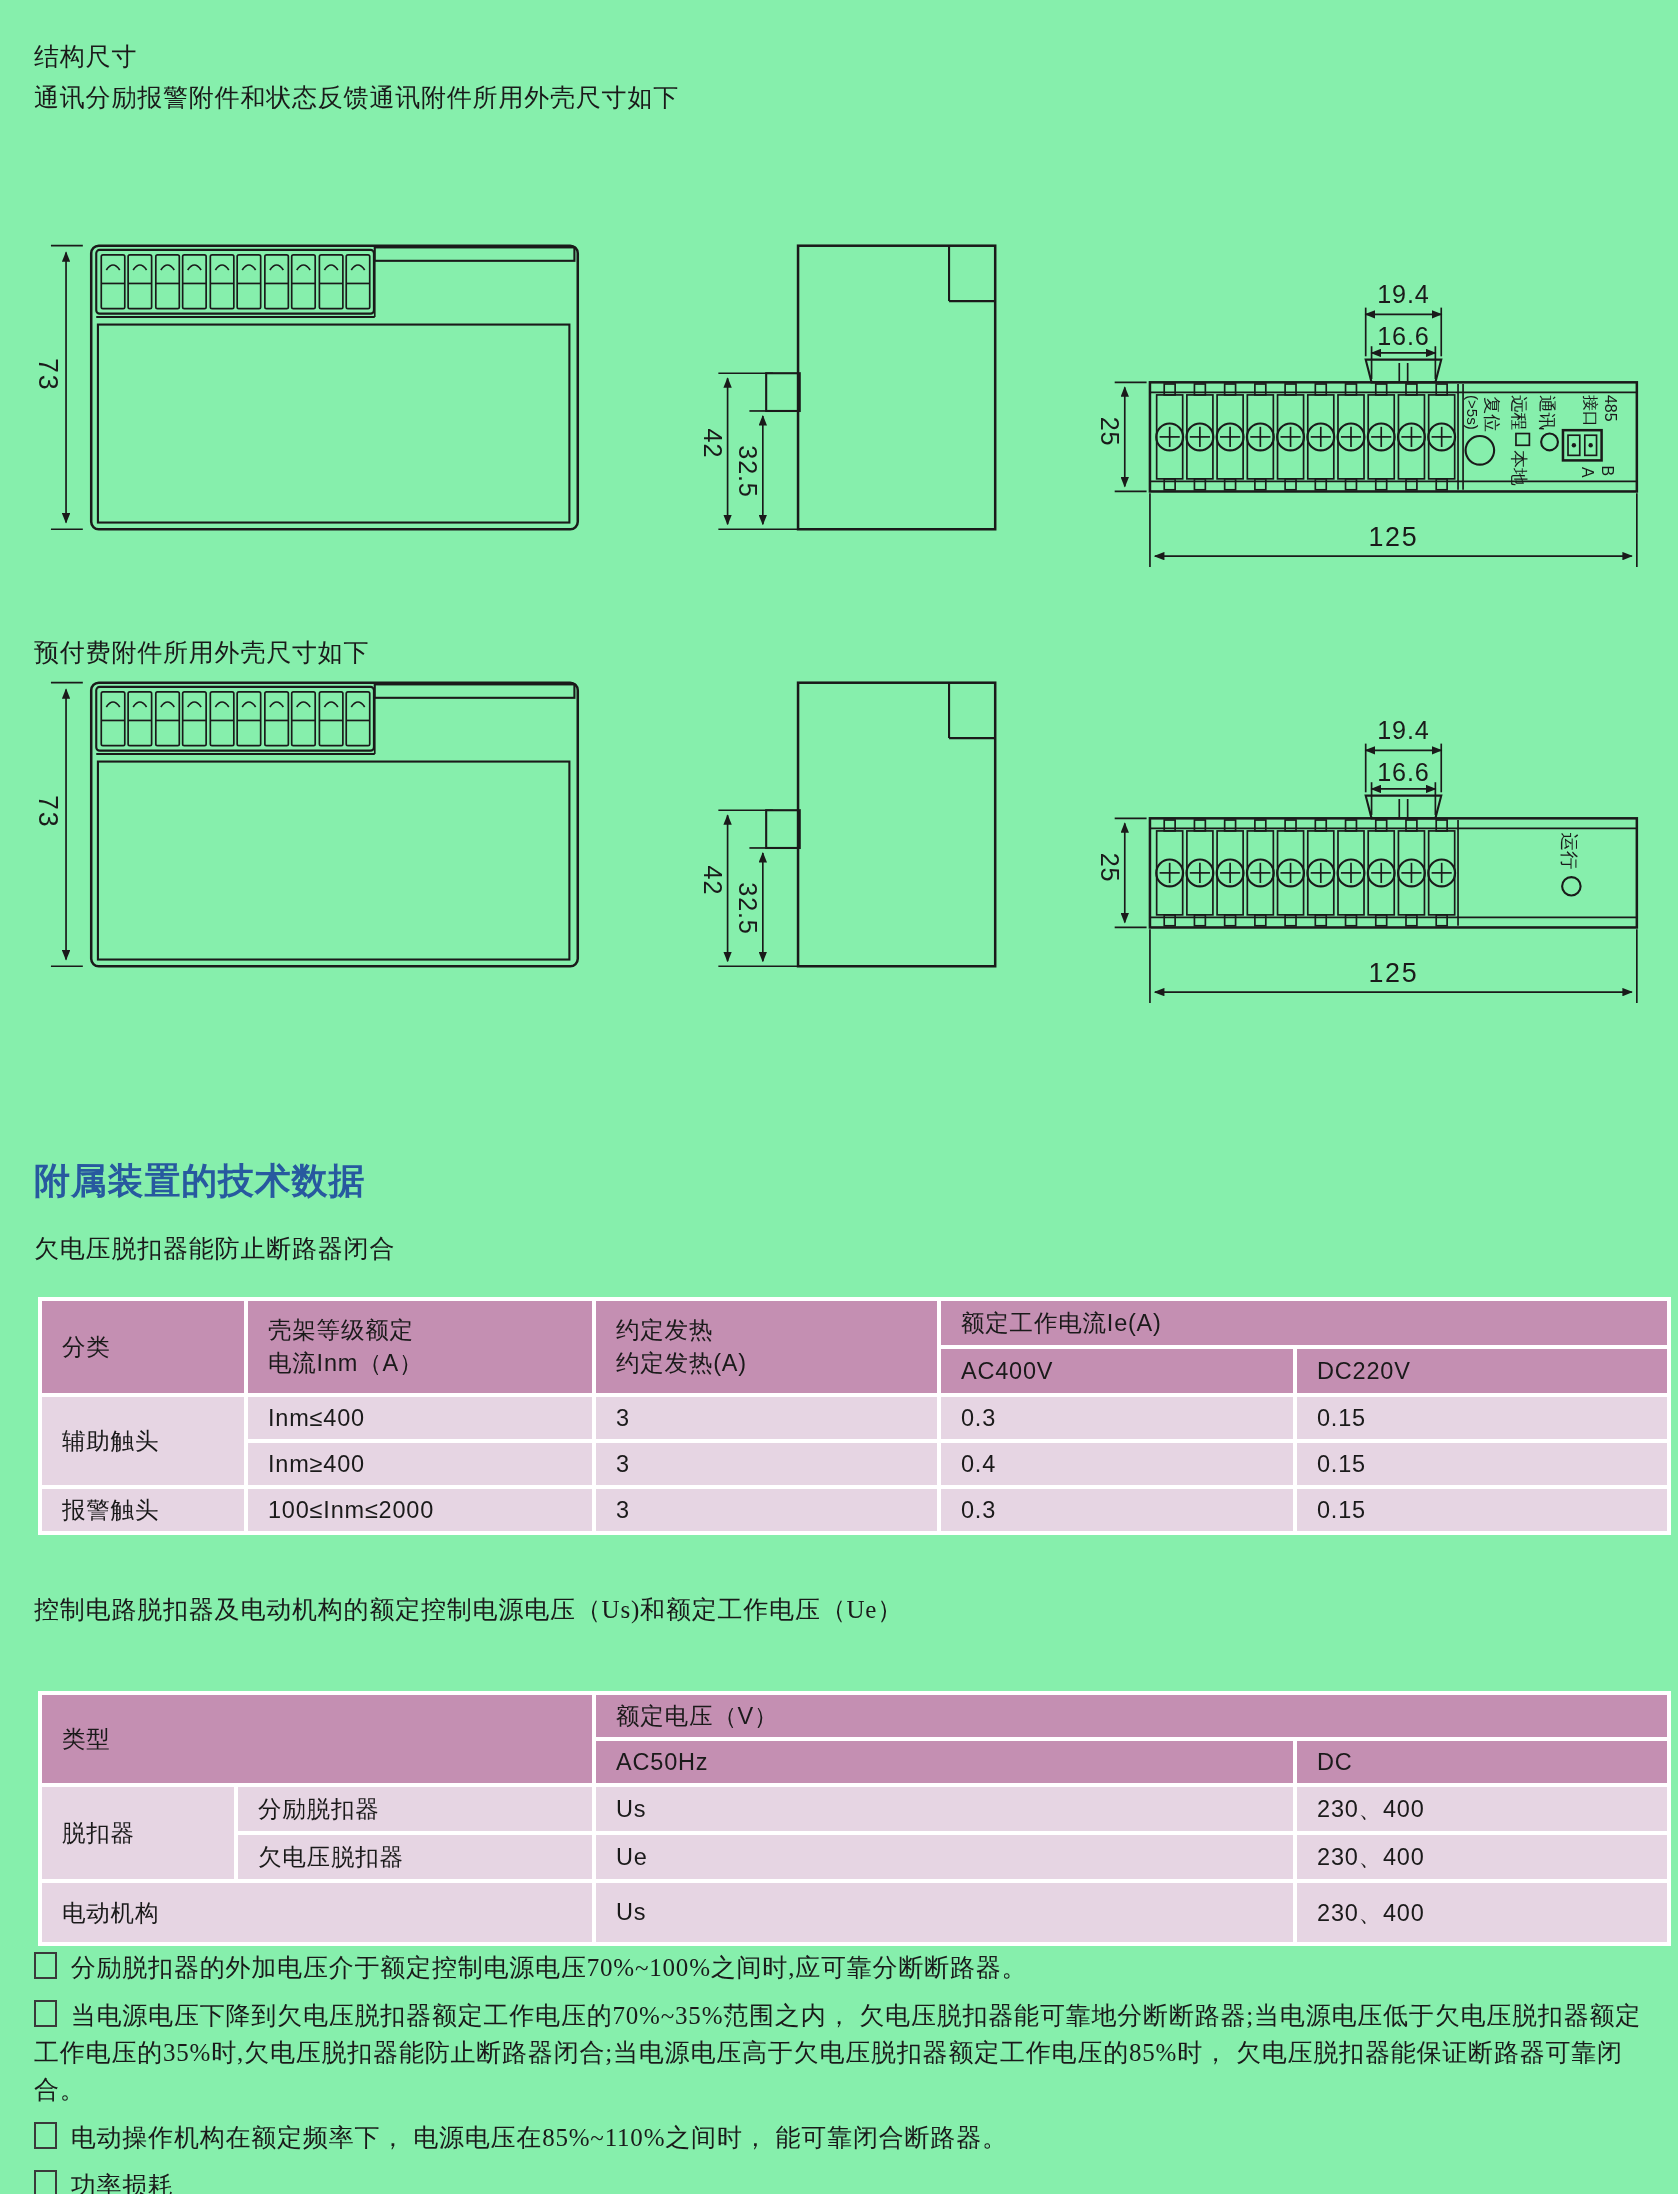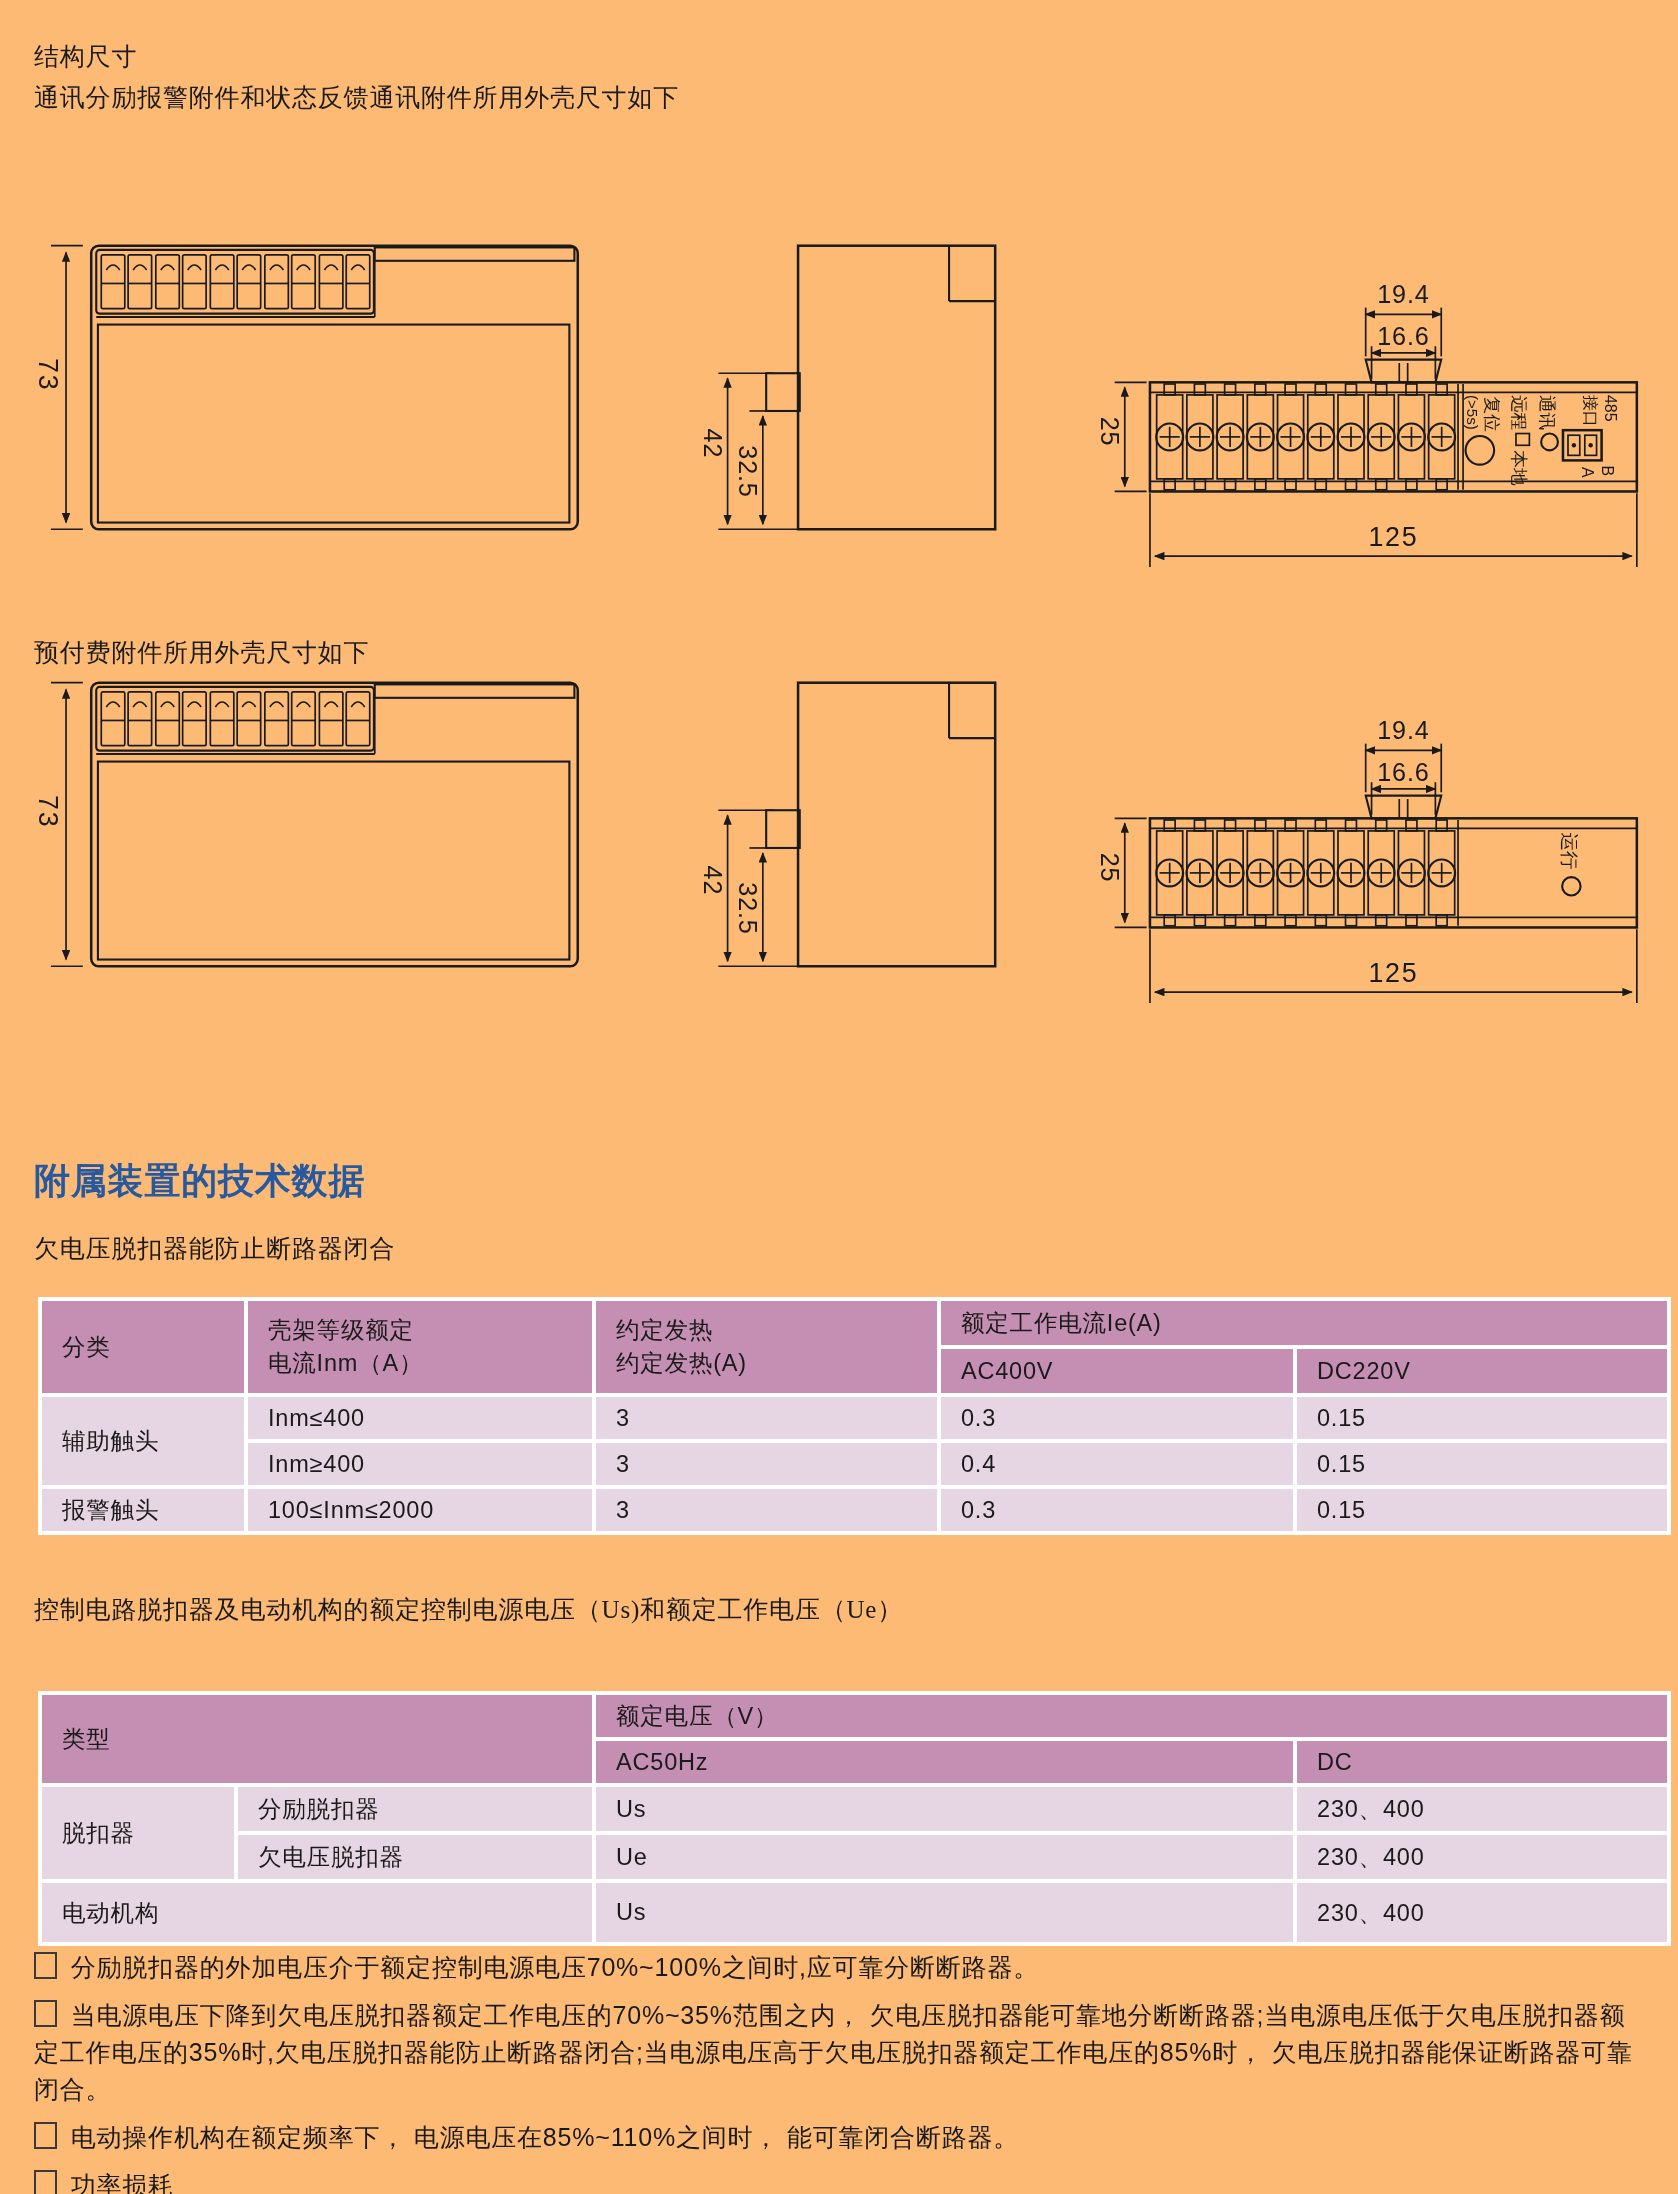--- a/index.html
+++ b/index.html
@@ -1,16 +1,16 @@
 <!DOCTYPE html>
 <html style="font-size:13.4px"><head>
 <meta charset="utf-8">
 <style>
   html,body{margin:0;padding:0;background:#fff;}
-  .page{position:relative;width:1679px;height:2194px;background:#fdba74;overflow:hidden;
+  .page{position:relative;width:1679px;height:2194px;background:#86efac;overflow:hidden;
         font-family:"Liberation Sans",sans-serif;color:#1a1a1a;}
   .txt{position:absolute;font-size:25px;letter-spacing:0.8px;white-space:nowrap;}
   .heading-blue{position:absolute;font-size:36px;font-weight:bold;letter-spacing:0.8px;}
   .drw{position:absolute;}
   .dln{stroke:#1a1a1a;stroke-width:2.5;fill:none;}
   .dlt{stroke:#1a1a1a;stroke-width:3;fill:none;}
   .dth{stroke:#1a1a1a;stroke-width:2;fill:none;}
   svg text{fill:#1a1a1a;font-family:"Liberation Sans",sans-serif;}
   .dimtxt{font-size:30px;letter-spacing:1px;}
   .dimtxt-s{font-size:32px;letter-spacing:2px;}
@@ -20,21 +20,21 @@
   table{border-collapse:collapse;width:1628px;table-layout:fixed;}
   th,td{border:4.2px solid #fff;font-size:23.5px;font-weight:normal;text-align:left;
         padding:0 0 0 20px;letter-spacing:0.8px;}
   th{background:#c48fb2;}
   td{background:#e6d5e3;}
   .tbl{position:absolute;left:38px;}
   .t1 thead tr{height:48px;} .t1 tbody tr{height:46px;}
   .t2 thead tr{height:46px;} .t2 tbody tr{height:48px;}
   .h2line div{line-height:1.4;}
   .notes{position:absolute;left:34px;top:1949px;width:1616px;font-size:25px;line-height:37px;letter-spacing:0.8px;}
-  .note{margin-bottom:11px;}
+  .note{margin-bottom:11px;font-family:Liberation Serif, serif;}
   .cb{display:inline-block;width:19.3px;height:23px;border:2.5px solid #3a3a3a;margin-right:13.4px;vertical-align:-3.4px;}
 </style>
 </head>
 <body>
 
 <div class="page">
 
   <div class="txt" style="left:34px;top:40px;">结构尺寸</div>
   <div class="txt" style="left:34px;top:81px;">通讯分励报警附件和状态反馈通讯附件所用外壳尺寸如下</div>
 

